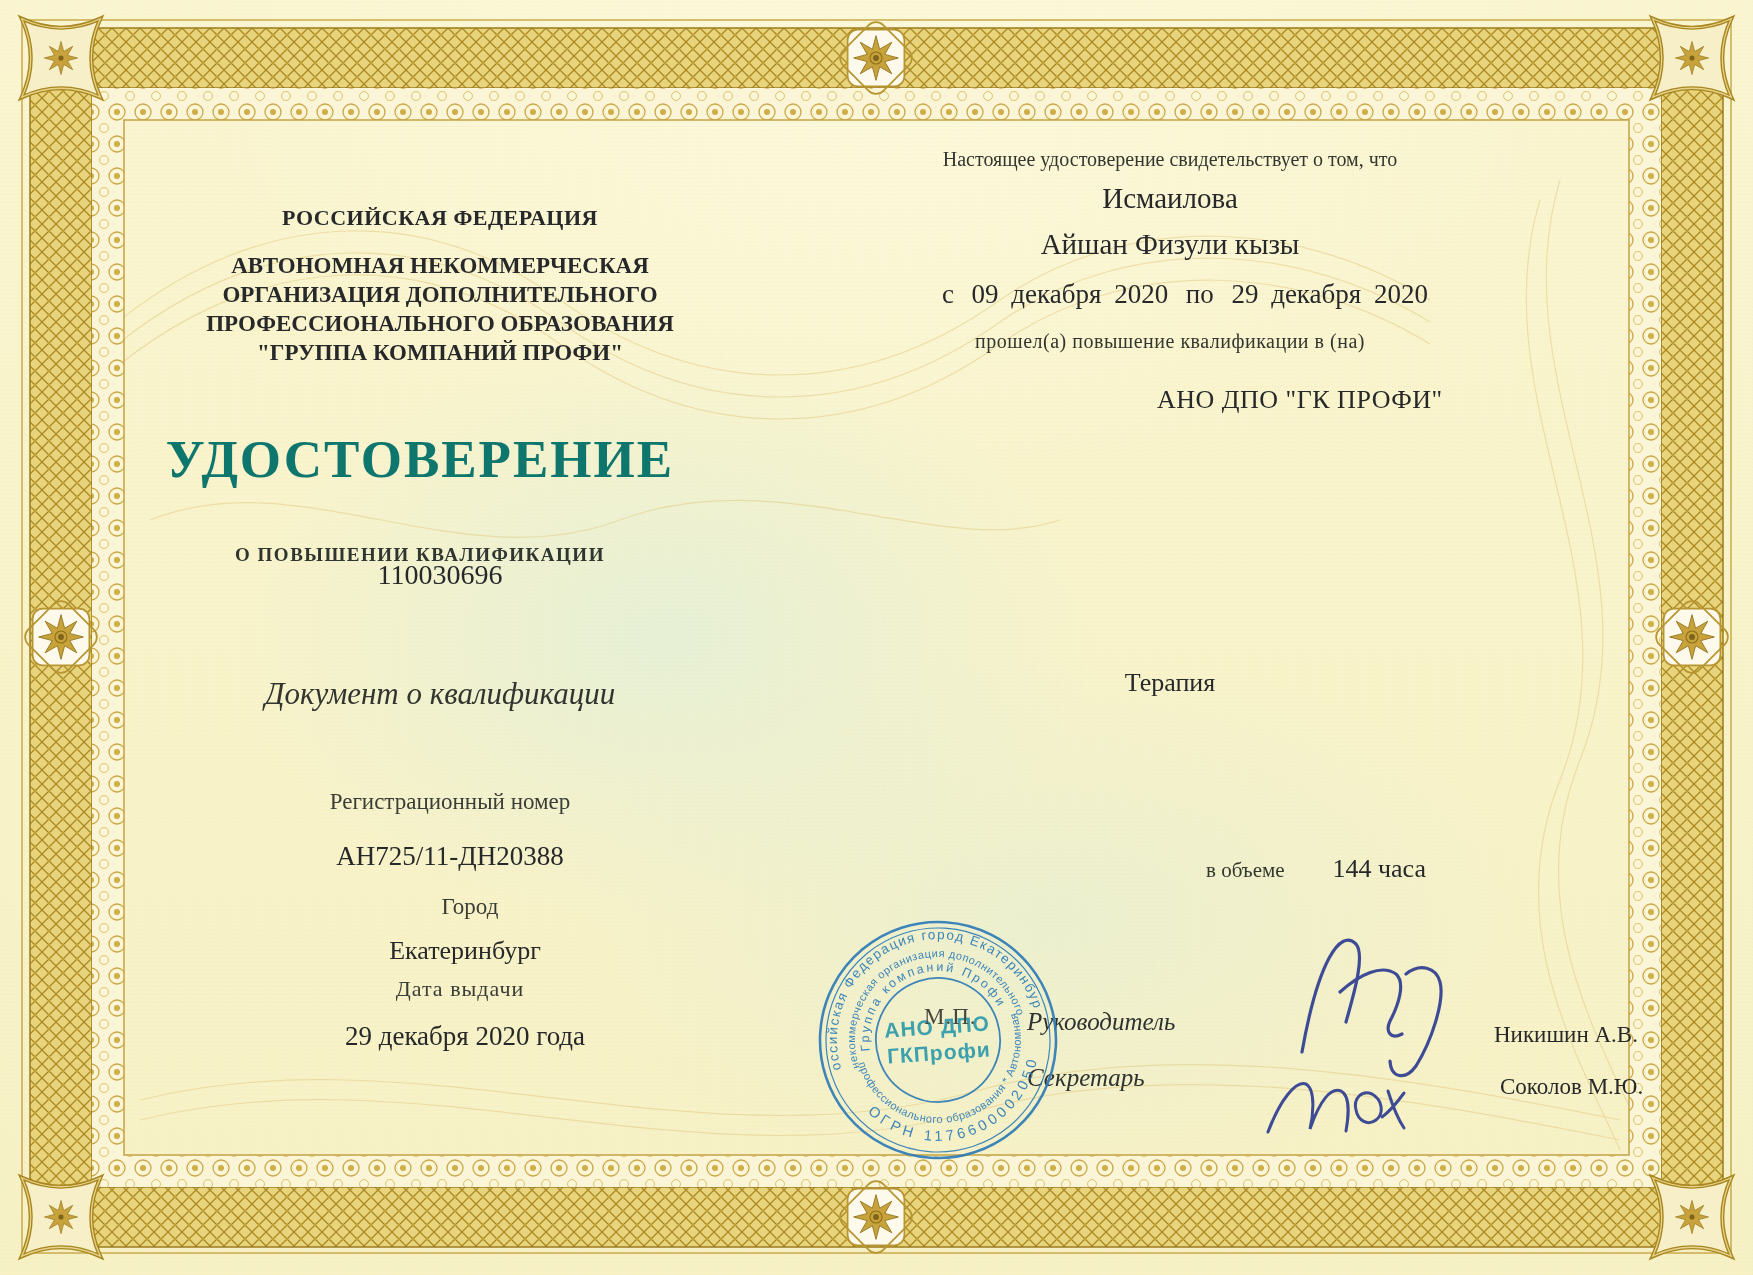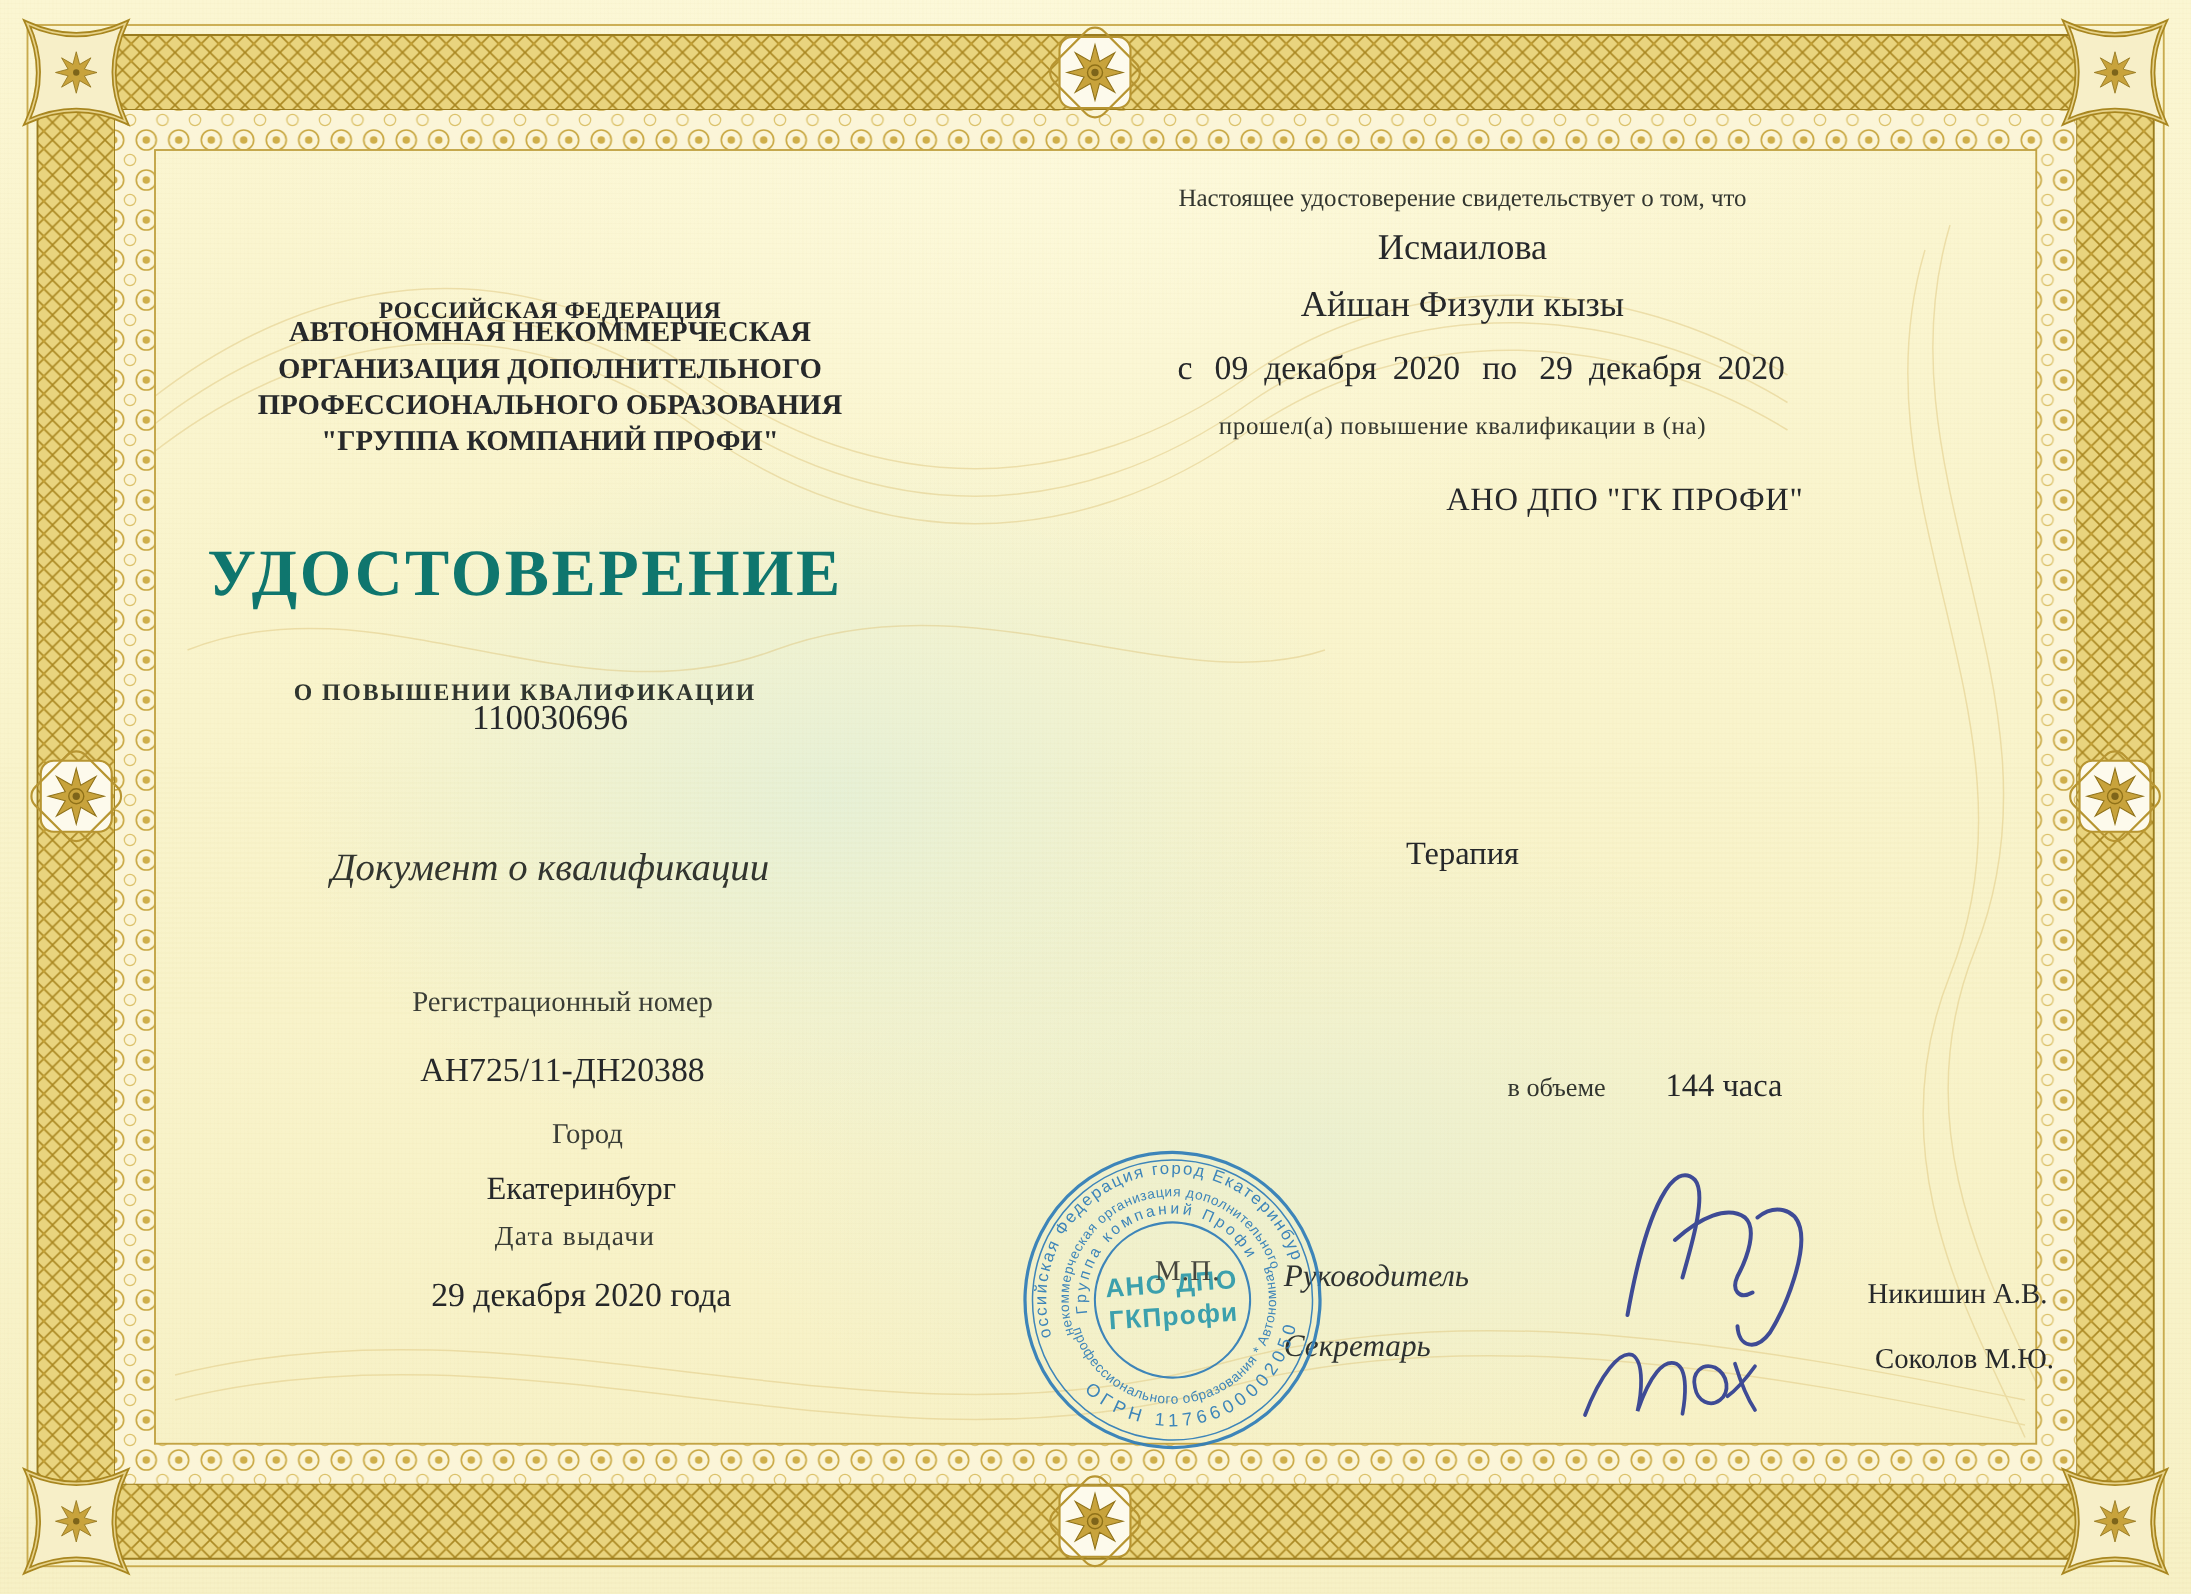--- a/index.html
+++ b/index.html
@@ -20,21 +20,21 @@
   }
   .texture{position:absolute;inset:0;pointer-events:none;opacity:.5;
     background:
       repeating-linear-gradient(0deg, rgba(205,185,110,.07) 0 1px, transparent 1px 4px),
       repeating-linear-gradient(90deg, rgba(205,185,110,.05) 0 1px, transparent 1px 3px);
   }
   svg.layer{position:absolute;left:0;top:0;}
   .abs{position:absolute;}
   .ctr{text-align:center;}
   
-  .country{left:170px;top:205px;width:540px;font-size:19px;font-weight:bold;letter-spacing:.5px;margin-top:33px;}
+  .country{left:170px;top:205px;width:540px;font-size:22px;font-weight:bold;letter-spacing:.5px;}
   .org{left:150px;top:251px;width:580px;font-size:23px;font-weight:bold;line-height:29px;white-space:pre-line;}
   .doc-title{left:130px;top:429px;width:580px;font-size:53px;font-weight:bold;letter-spacing:2px;color:#0f766e;}
   .doc-sub{left:130px;top:500px;width:580px;font-size:19px;letter-spacing:1.5px;color:#2f352f;text-transform:uppercase;font-weight:600;margin-top:44px;}
   .doc-num{left:150px;top:559px;width:580px;font-size:28px;}
   .doc-kind{left:150px;top:676px;width:580px;font-size:31px;font-style:italic;color:#30343t;color:#32352f;}
   .reg-label{left:160px;top:789px;width:580px;font-size:23px;color:#3a3d36;}
   .reg-num{left:160px;top:841px;width:580px;font-size:27px;}
   .city-label{left:180px;top:894px;width:580px;font-size:23px;color:#3a3d36;}
   .city{left:175px;top:936px;width:580px;font-size:26px;}
   .issue-label{left:170px;top:976px;width:580px;font-size:22px;color:#3a3d36;letter-spacing:1px;}

